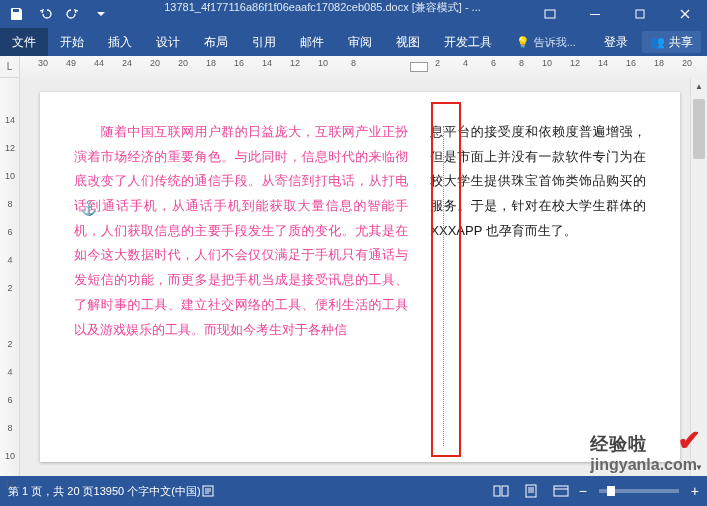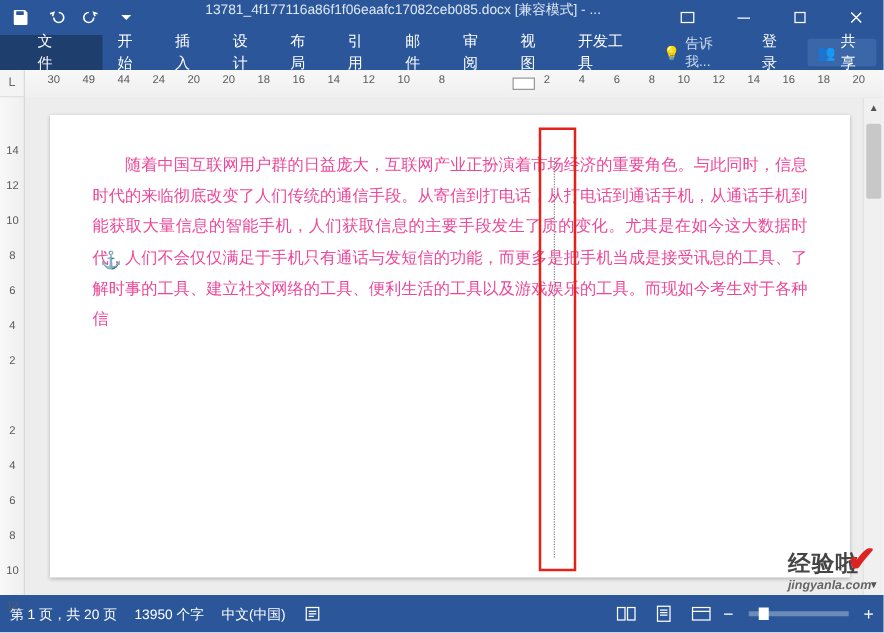--- a/index.html
+++ b/index.html
@@ -7,21 +7,21 @@
 
 .titlebar{height:28px;background:#2b579a;color:#fff;display:flex;font-size:12px}
 .qat{display:flex;align-items:center;padding:0 4px;gap:2px}
 .qat-btn{width:26px;height:24px;display:flex;align-items:center;justify-content:center;cursor:pointer}
 .tb-title{flex:1;text-align:center;font-size:11px;color:#dfe8f4;overflow:hidden;white-space:nowrap}
 .win-ctrls{display:flex}
 .win-btn{width:45px;height:28px;display:flex;align-items:center;justify-content:center;cursor:pointer}
 
 .ribbon-tabs{height:28px;background:#2b579a;display:flex;align-items:stretch;color:#fff;font-size:12px}
 .rtab{padding:0 12px;display:flex;align-items:center;cursor:pointer}
-.rtab.file{background:#1e3e6e;padding:0 30px}
+.rtab.file{background:#1e3e6e;padding:0 12px}
 .rtab-spacer{flex:1}
 .rtab.tell{display:flex;align-items:center;gap:4px;font-size:11px;color:#cfdcf0}
 .share{background:#3b67a8;margin:3px 6px 3px 2px;padding:0 8px;border-radius:2px;display:flex;align-items:center;gap:4px;font-size:12px}
 
 .ruler-row{height:22px;background:#f4f4f4;border-bottom:1px solid #d9d9d9;display:flex;align-items:center;position:relative}
 .ruler-corner{width:20px;height:22px;border-right:1px solid #d9d9d9;display:flex;align-items:center;justify-content:center;font-size:10px;color:#666}
 .ruler{flex:1;height:22px;position:relative;background:linear-gradient(#f8f8f8,#efefef);overflow:hidden}
 .ruler-nums{position:absolute;left:0;top:2px;display:flex;font-size:9px;color:#5a5a5a}
 .ruler-nums span{width:28px;text-align:right}
 .ruler-mark{position:absolute;left:390px;top:6px;width:18px;height:10px;border:1px solid #999;background:#fff}
@@ -39,29 +39,29 @@
 .anchor{position:absolute;left:40px;top:108px;color:#3a6db5;font-size:14px}
 .redbox{position:absolute;left:391px;top:10px;width:30px;height:355px;border:2px solid #e2231a;pointer-events:none}
 .colsep{position:absolute;left:403px;top:34px;width:0;height:320px;border-left:1px dotted #888}
 
 .scrollbar{width:17px;background:#f0f0f0;border-left:1px solid #ddd;display:flex;flex-direction:column}
 .sb-btn{height:17px;display:flex;align-items:center;justify-content:center;font-size:8px;color:#555;cursor:pointer}
 .sb-track{flex:1;position:relative}
 .sb-thumb{position:absolute;left:2px;right:2px;top:4px;height:60px;background:#c8c8c8;border-radius:2px}
 
 .statusbar{height:30px;background:#2b579a;display:flex;align-items:center;color:#fff;font-size:11px;padding:0 8px;gap:14px}
-.sb-left{display:flex;gap:14px}
+.sb-left{display:flex;}
 .sb-right{margin-left:auto;display:flex;align-items:center;gap:6px}
 .view-btn{width:24px;height:22px;display:flex;align-items:center;justify-content:center;cursor:pointer}
 .zoom-slider{width:80px;height:4px;background:#6d8bb7;position:relative;margin:0 6px}
 .zoom-thumb{position:absolute;left:8px;top:-3px;width:8px;height:10px;background:#fff}
 
 .watermark{position:absolute;right:10px;bottom:32px;font-family:Arial;font-weight:bold;color:#444;pointer-events:none}
 .watermark .big{font-size:18px;letter-spacing:1px}
-.watermark .small{font-size:10px;font-style:italic;color:#666}
+.watermark .small{font-size:16px;color:#666}
 .watermark .check{color:#d22;font-size:28px;position:absolute;right:-4px;top:-8px}
 
 svg{display:block}
 </style>
 </head>
 <body>
 
 <div class="titlebar">
   <div class="qat">
     <div class="qat-btn">
@@ -185,20 +185,21 @@
         <span>10</span>
         <span>12</span>
         <span>14</span>
       </div>
   </div>
   <div class="canvas">
     <div class="page">
       <div class="anchor">⚓</div>
       <div class="cols">
         <div class="col1"><span>　　</span><span>随着中国互联网用户群的日益庞大，互联网产业正扮演着市场经济的重要角色。与此同时，信息时代的来临彻底改变了人们传统的通信手段。从寄信到打电话，从打电话到通话手机，从通话手机到能获取大量信息的智能手机，人们获取信息的主要手段发生了质的变化。尤其是在如今这大数据时代，人们不会仅仅满足于手机只有通话与发短信的功能，而更多是把手机当成是接受讯息的工具、了解时事的工具、建立社交网络的工具、便利生活的工具以及游戏娱乐的工具。而现如今考生对于各种信</span></div>
+        <div class="col2">息平台的接受度和依赖度普遍增强，但是市面上并没有一款软件专门为在校大学生提供珠宝首饰类饰品购买的服务。于是，针对在校大学生群体的 XXXAPP 也孕育而生了。</div>
       </div>
       <div class="colsep"></div>
       <div class="redbox"></div>
     </div>
   </div>
   <div class="scrollbar">
     <div class="sb-btn">▲</div>
     <div class="sb-track">
         <div class="sb-thumb"></div>
       </div>

